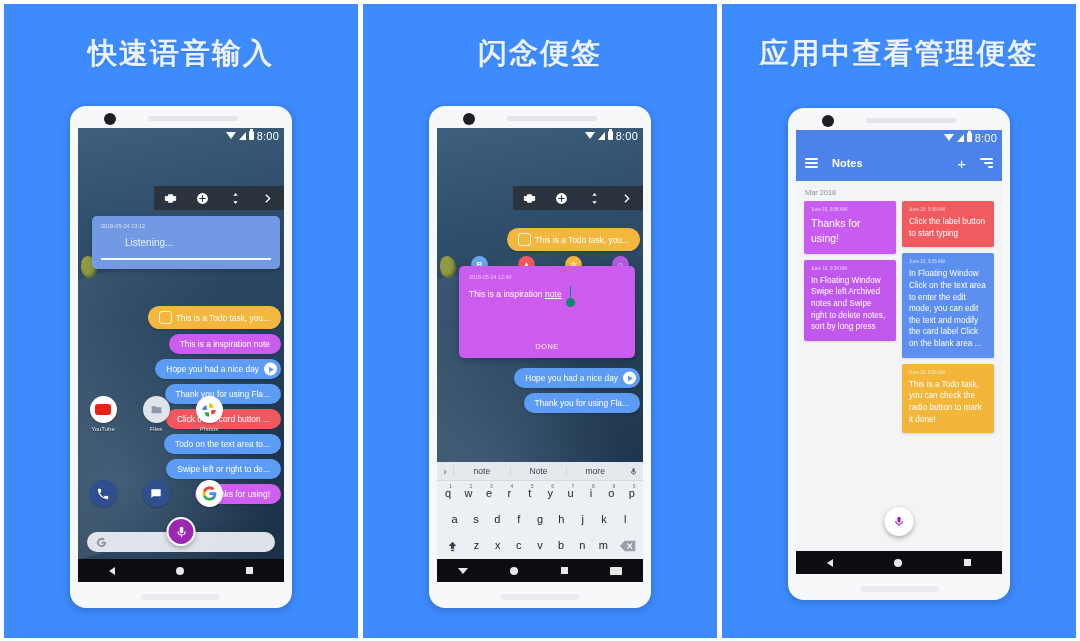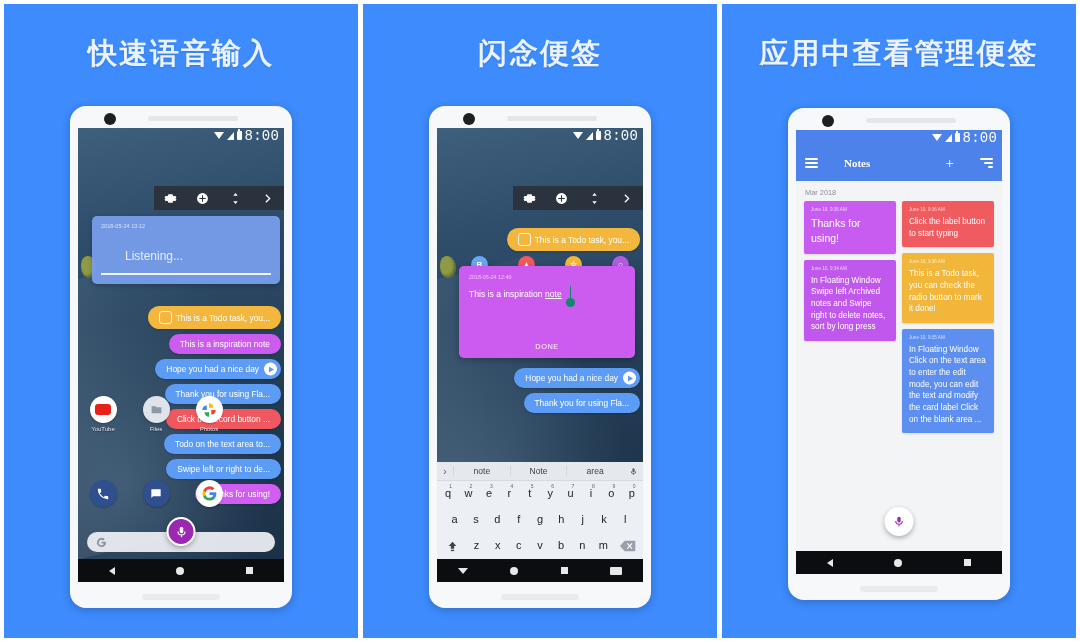--- a/index.html
+++ b/index.html
@@ -131,21 +131,21 @@
     border-radius: 1px;
     position: relative;
   }
   .batt::before {
     content: "";
     position: absolute;
     top: -2px; left: 1.2px;
     width: 2.6px; height: 1.6px;
     background: #fff;
   }
-  .sb-time { font-size: 14px; letter-spacing: .2px; font-family: Liberation Mono, monospace; }
+  .sb-time { font-size: 11px; letter-spacing: .2px; }
 
   
   .clock {
     text-align: center;
     color: rgba(255,255,255,.70);
     font-size: 13px;
     margin-top: 16px;
     letter-spacing: .4px;
     text-shadow: 0 1px 2px rgba(0,0,0,.3);
   }
@@ -218,21 +218,21 @@
   .listen-card {
     position: absolute;
     left: 14px; right: 4px;
     top: 88px;
     background: rgba(121,160,239,.92);
     border-radius: 5px;
     padding: 7px 9px 9px 9px;
     box-shadow: 0 2px 5px rgba(0,0,0,.2);
   }
   .lc-time { color: rgba(255,255,255,.70); font-size: 5.6px; }
-  .lc-text { color: rgba(255,255,255,.82); font-size: 12px; margin-top: 20px; padding-left: 24px; }
+  .lc-text { color: rgba(255,255,255,.82); font-size: 10px; margin-top: 8px; padding-left: 24px; }
   .lc-rule { height: 1.5px; background: #fff; margin-top: 10px; opacity: .9; }
 
   
   .appgrid {
     position: absolute;
     left: 10px;
     top: 268px;
     display: flex;
     gap: 23px;
   }
@@ -425,23 +425,22 @@
   .kshift, .kdel { width: 26px; display:flex; align-items:center; justify-content:center; }
 
   
   .notes-screen { background:#f3f4f6; }
   .notes-appbar {
     height: 36px;
     background: #4d82ea;
     display: flex;
     align-items: center;
     padding: 0 9px;
-    gap: 26px;
+    gap: 14px;
     color: #fff;
-    font-family: Liberation Serif, serif;
   }
   .hamb { width:13px; display:flex; flex-direction:column; gap:2.5px; }
   .hamb i { display:block; height:1.6px; background:#fff; border-radius:1px; }
   .notes-title { font-size: 11px; font-weight: 700; flex: 1; }
   .plus { font-size: 15px; line-height: 1; }
   .sortic { width:13px; display:flex; flex-direction:column; gap:2.2px; align-items:flex-end; }
   .sortic i { display:block; height:1.6px; background:#fff; border-radius:1px; }
   .sortic i:nth-child(1){width:13px;} .sortic i:nth-child(2){width:9px;} .sortic i:nth-child(3){width:5px;}
 
   .month { font-size: 7.4px; color:#8a8f99; padding: 7px 9px 4px 9px; }
@@ -715,21 +714,21 @@
             <span class="play-ic"></span>
           </div>
           <div class="bubble blue">Thank you for using Fla...</div>
         </div>
 
         <div class="kbwrap">
           <div class="suggest">
             <span class="sg-arrow">›</span>
             <span class="sg">note</span>
             <span class="sg">Note</span>
-            <span class="sg">area</span>
+            <span class="sg">more</span>
             <span class="sg-mic">
               <svg width="9" height="11" viewBox="0 0 24 24" fill="#5a6070">
                   <rect x="9" y="3" width="6" height="11" rx="3"></rect>
                   <path d="M5 11a7 7 0 0014 0h-2a5 5 0 01-10 0z"></path>
                   <rect x="11" y="18" width="2" height="3"></rect>
                 </svg>
             </span>
           </div>
 
           <div class="krow">
@@ -833,27 +832,27 @@
             <div class="note nc-violet">
               <div class="n-time">June 10, 9:34 AM</div>
               <div class="n-body">In Floating Window Swipe left Archived notes and Swipe right to delete notes, sort by long press</div>
             </div>
           </div>
           <div class="col">
             <div class="note nc-red">
               <div class="n-time">June 10, 9:36 AM</div>
               <div class="n-body">Click the label button to start typing</div>
             </div>
+            <div class="note nc-blue">
+              <div class="n-time">June 10, 9:35 AM</div>
+              <div class="n-body">In Floating Window Click on the text area to enter the edit mode, you can edit the text and modify the card label Click on the blank area ...</div>
+            </div>
             <div class="note nc-yellow">
               <div class="n-time">June 10, 9:36 AM</div>
               <div class="n-body">This is a Todo task, you can check the radio button to mark it done!</div>
-            </div>
-            <div class="note nc-blue">
-              <div class="n-time">June 10, 9:35 AM</div>
-              <div class="n-body">In Floating Window Click on the text area to enter the edit mode, you can edit the text and modify the card label Click on the blank area ...</div>
             </div>
           </div>
         </div>
 
         <div class="mic-fab light" style="bottom:38px">
           <svg width="13" height="13" viewBox="0 0 24 24" fill="#9c27b0">
               <rect x="9" y="3" width="6" height="11" rx="3"></rect>
               <path d="M5 11a7 7 0 0014 0h-2a5 5 0 01-10 0z"></path>
               <rect x="11" y="18" width="2" height="3"></rect>
             </svg>

